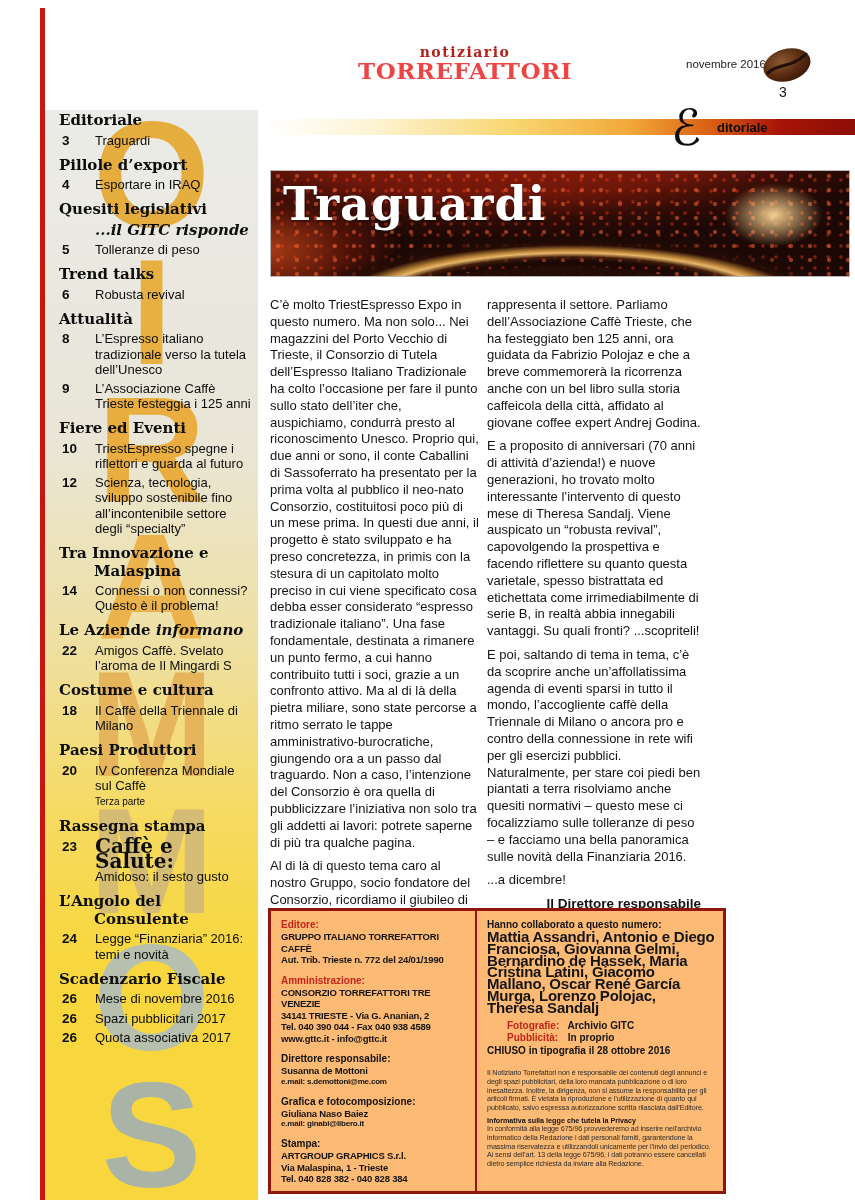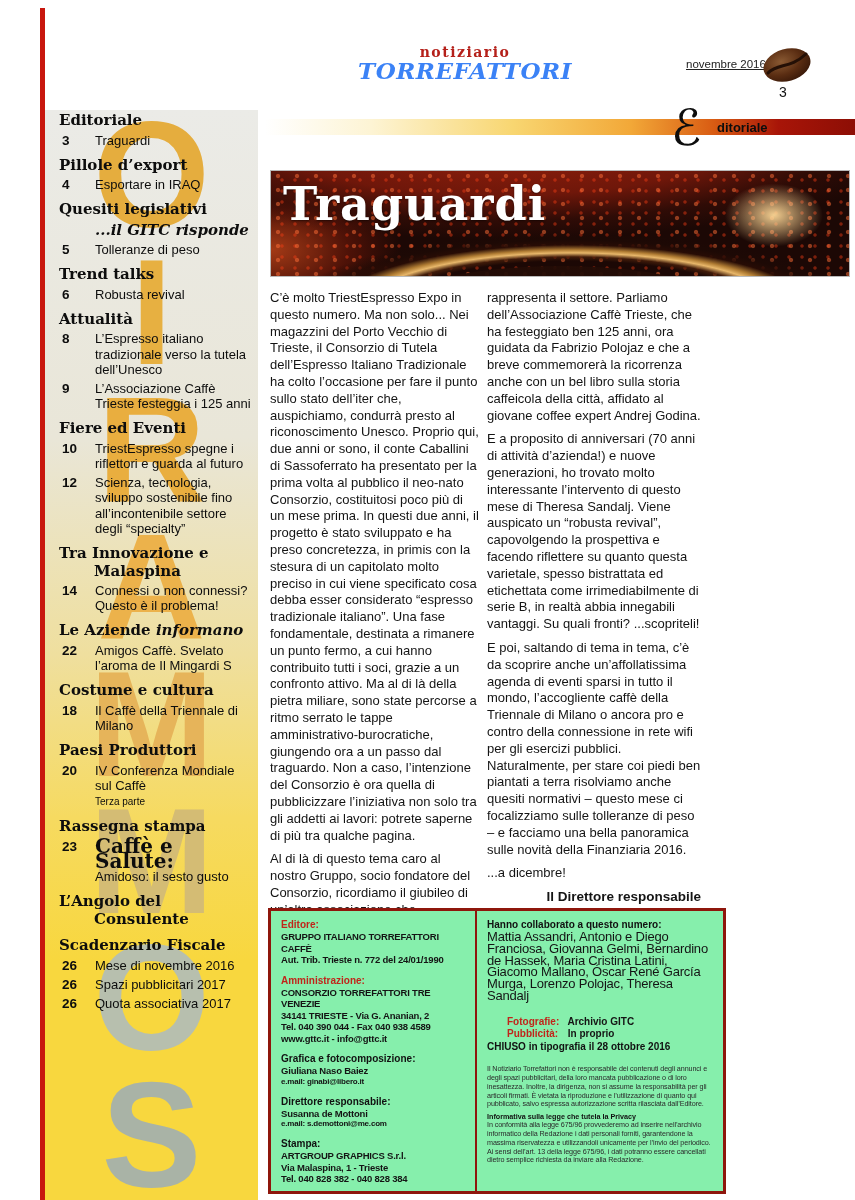--- a/index.html
+++ b/index.html
@@ -6,22 +6,22 @@
   body{
     width:855px;height:1200px;position:relative;background:#ffffff;
     font-family:"Liberation Sans", sans-serif;color:#111;overflow:hidden;
   }
   
   .red-rule{position:absolute;left:40px;top:8px;width:5px;height:1192px;background:#c8170e;}
 
   
   .masthead{position:absolute;left:340px;top:45px;width:250px;text-align:center;}
   .masthead .kicker{font-family:"DejaVu Serif",serif;font-weight:bold;color:#b5201a;font-size:14px;letter-spacing:1.5px;line-height:14px;}
-  .masthead .title{font-family:"DejaVu Serif",serif;font-weight:bold;color:#3b82f6;font-size:23px;letter-spacing:.5px;line-height:24px;font-style:italic;}
-  .issue-date{position:absolute;left:686px;top:58px;font-size:11.5px;color:#222;text-decoration:underline;}
+  .masthead .title{font-family:"DejaVu Serif",serif;font-weight:bold;color:#ef4444;font-size:23px;letter-spacing:.5px;line-height:24px;}
+  .issue-date{position:absolute;left:686px;top:58px;font-size:11.5px;color:#222;}
   .bean{position:absolute;left:760px;top:42px;}
   .page-number{position:absolute;left:779px;top:84px;font-size:14px;color:#111;}
 
   
   .section-bar{position:absolute;left:265px;top:119px;width:590px;height:16px;
     background:linear-gradient(90deg,#ffffff 0%,#fdf4d4 18%,#f8d671 42%,#f2a838 62%,#d95c13 76%,#a81508 87%,#8d0e05 100%);}
   .script-e{position:absolute;left:406px;top:-16px;font-size:50px;line-height:50px;font-style:italic;
     font-family:"DejaVu Sans",sans-serif;color:#0d0d0d;}
   .bar-label{position:absolute;left:452px;top:1px;font-size:13px;font-weight:bold;color:#0d0d0d;}
 
@@ -36,21 +36,21 @@
       radial-gradient(circle at 11px 9px, rgba(245,60,20,.45) 0 1.2px, transparent 2.2px),
       radial-gradient(ellipse 95% 120% at 40% -25%, #96200c 0%, #6f170a 40%, rgba(60,14,7,.6) 60%, transparent 75%),
       radial-gradient(ellipse 30% 90% at 0% 75%, #a43a16 0%, rgba(90,20,8,.8) 45%, transparent 75%);
     background-size:auto,auto,auto,19px 14px,13px 11px,auto,auto;
     background-repeat:no-repeat,no-repeat,no-repeat,repeat,repeat,no-repeat,no-repeat;}
   .banner-title{position:absolute;left:12px;top:6px;font-family:"DejaVu Serif",serif;font-weight:bold;
     font-size:46px;color:#ffffff;letter-spacing:1px;text-shadow:0 1px 2px rgba(0,0,0,.5);}
 
   
   .article-col{position:absolute;top:290px;font-size:13px;line-height:16.8px;color:#141414;}
-  .article-col p{margin:0 0 7px;}
+  .article-col p{margin:7px 0 7px;}
   #col1{left:270px;width:210px;}
   #col2{left:487px;width:214px;}
   .signature{text-align:right;font-weight:bold;margin-top:5px;font-size:13.5px;}
 
   
   .sidebar{position:absolute;left:45px;top:110px;width:213px;height:1090px;overflow:hidden;
     background:linear-gradient(180deg,#ebebe7 0%,#e9e6d8 30%,#efdf9e 50%,#f6da60 65%,#f8d73e 78%,#f8d73e 100%);}
   .watermark{position:absolute;left:0;top:0;width:100%;height:100%;display:flex;flex-direction:column-reverse;
     align-items:center;justify-content:space-between;padding:2px 0;box-sizing:border-box;}
   .wm-letter{font-size:150px;line-height:126px;font-weight:bold;font-family:"Liberation Sans",sans-serif;}
@@ -59,31 +59,31 @@
     margin:9px 0 3px;max-width:180px;padding-left:35px;text-indent:-35px;}
   .toc-h:first-child{margin-top:2px;}
   .toc-sub{font-family:"DejaVu Serif",serif;font-weight:bold;font-style:italic;font-size:15px;margin:-1px 0 3px 36px;color:#0d0d0d;}
   .toc-item{display:flex;margin:0 0 4px;}
   .toc-num{flex:0 0 30px;font-weight:bold;font-size:13.5px;padding-left:3px;box-sizing:border-box;color:#0d0d0d;}
   .toc-text{flex:1;font-size:13px;line-height:15.2px;padding-left:6px;color:#0d0d0d;}
   .toc-strong{font-family:"DejaVu Serif",serif;font-weight:bold;font-size:20px;}
   .toc-note{font-size:10px;margin-top:1px;}
 
   
-  .colophon{position:absolute;left:268px;top:908px;width:458px;height:286px;background:#86efac;
+  .colophon{position:absolute;left:268px;top:908px;width:458px;height:286px;background:#fdba74;
     border:3px solid #8e160c;box-sizing:border-box;display:flex;}
   .col-left{width:204px;padding:8px 4px 8px 10px;box-sizing:border-box;}
   .col-right{flex:1;border-left:2px solid #8e160c;padding:8px 8px 8px 10px;box-sizing:border-box;}
   .blk{margin-bottom:9px;}
   .blk-label{font-weight:bold;font-size:10px;line-height:12px;color:#111;}
   .blk-label.red{color:#c1241a;}
   .blk-line{font-weight:bold;font-size:9.5px;line-height:11.5px;letter-spacing:-.2px;color:#141414;}
   .blk-line.small{font-size:8px;line-height:10px;}
   .collab-label{font-weight:bold;font-size:10px;line-height:12px;color:#111;}
-  .collab-names{font-weight:normal;font-size:13px;line-height:11.8px;letter-spacing:-.2px;color:#141414;margin-bottom:14px;}
+  .collab-names{font-weight:bold;font-size:15px;line-height:11.8px;letter-spacing:-.2px;color:#141414;margin-bottom:6px;}
   .kv{font-size:10px;line-height:12.5px;font-weight:bold;color:#141414;}
   .kv .k{color:#c1241a;display:inline-block;min-width:58px;padding-left:20px;}
   .closed{font-weight:bold;font-size:10px;line-height:12.5px;color:#111;margin-bottom:12px;}
   .legal{font-size:7.2px;line-height:8.8px;color:#2a2a2a;letter-spacing:-.1px;}
   .legal-title{font-size:7.2px;line-height:9px;font-weight:bold;color:#111;margin-top:3px;}
 </style>
 </head>
 <body>
 
 <div class="red-rule"></div>
@@ -227,20 +227,26 @@
       </div>
       <div class="toc-h"><span>Rassegna stampa</span></div>
       <div class="toc-item">
         <div class="toc-num">23</div>
         <div class="toc-text">
           <div class="toc-strong">Caffè e Salute:</div>
           <div>Amidoso: il sesto gusto</div>
         </div>
       </div>
       <div class="toc-h"><span>L’Angolo del Consulente</span></div>
+      <div class="toc-item">
+        <div class="toc-num">24</div>
+        <div class="toc-text">
+          <div>Legge “Finanziaria” 2016: temi e novità</div>
+        </div>
+      </div>
       <div class="toc-h"><span>Scadenzario Fiscale</span></div>
       <div class="toc-item">
         <div class="toc-num">26</div>
         <div class="toc-text">
           <div>Mese di novembre 2016</div>
         </div>
       </div>
       <div class="toc-item">
         <div class="toc-num">26</div>
         <div class="toc-text">
@@ -264,28 +270,28 @@
         <div class="blk-line">Aut. Trib. Trieste n. 772 del 24/01/1990</div>
       </div>
       <div class="blk">
         <div class="blk-label red">Amministrazione:</div>
         <div class="blk-line">CONSORZIO TORREFATTORI TRE VENEZIE</div>
         <div class="blk-line">34141 TRIESTE - Via G. Ananian, 2</div>
         <div class="blk-line">Tel. 040 390 044 - Fax 040 938 4589</div>
         <div class="blk-line">www.gttc.it - info@gttc.it</div>
       </div>
       <div class="blk">
+        <div class="blk-label">Direttore responsabile:</div>
+        <div class="blk-line">Susanna de Mottoni</div>
+        <div class="blk-line small">e.mail: s.demottoni@me.com</div>
+      </div>
+      <div class="blk">
         <div class="blk-label">Grafica e fotocomposizione:</div>
         <div class="blk-line">Giuliana Naso Baiez</div>
         <div class="blk-line small">e.mail: ginabi@libero.it</div>
-      </div>
-      <div class="blk">
-        <div class="blk-label">Direttore responsabile:</div>
-        <div class="blk-line">Susanna de Mottoni</div>
-        <div class="blk-line small">e.mail: s.demottoni@me.com</div>
       </div>
       <div class="blk">
         <div class="blk-label">Stampa:</div>
         <div class="blk-line">ARTGROUP GRAPHICS S.r.l.</div>
         <div class="blk-line">Via Malaspina, 1 - Trieste</div>
         <div class="blk-line">Tel. 040 828 382 - 040 828 384</div>
       </div>
     </div>
   <div class="col-right">
     <div class="collab-label">Hanno collaborato a questo numero:</div>

